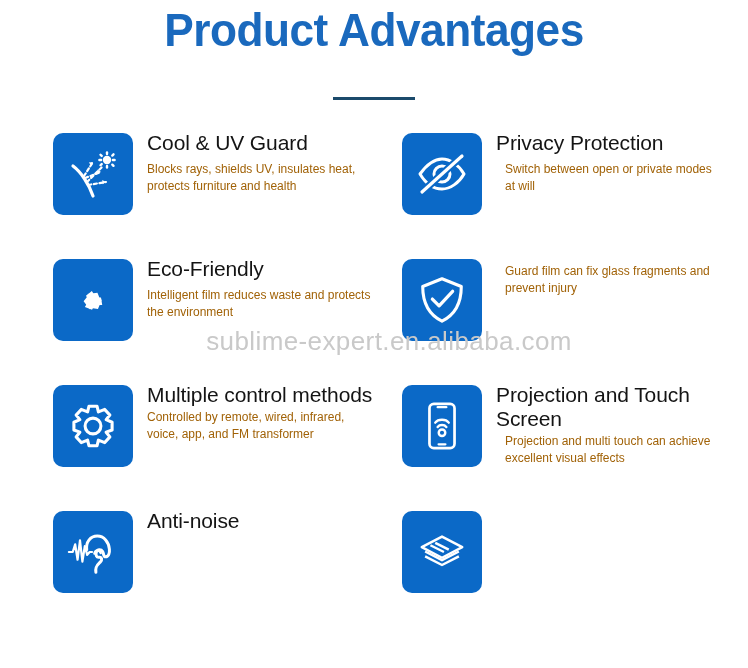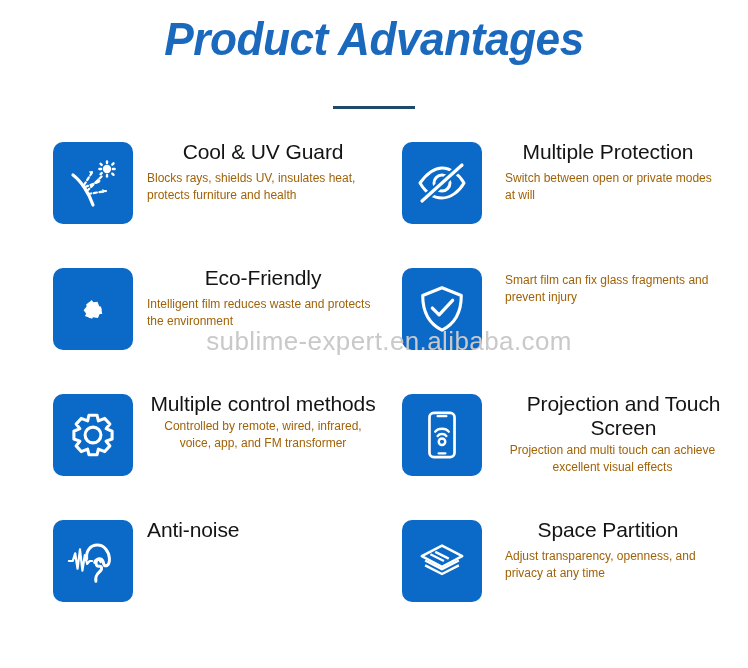--- a/index.html
+++ b/index.html
@@ -11,23 +11,22 @@
     height: 668px;
     background: #ffffff;
     font-family: "Liberation Sans", sans-serif;
     overflow: hidden;
     position: relative;
   }
 
   
   .header {
     width: 100%;
-    padding-top: 11px;
+    padding-top: 2px;
     text-align: center;
-    font-style: italic;
   }
   .page-title {
     font-family: "Liberation Sans", sans-serif;
     font-weight: bold;
     font-size: 47px;
     line-height: 56px;
     letter-spacing: -0.5px;
     color: #1a69bd;
     margin: 0;
     padding: 0;
@@ -81,34 +80,32 @@
     box-sizing: border-box;
   }
   .feature-title {
     font-family: "Liberation Sans", sans-serif;
     font-size: 21px;
     line-height: 24px;
     color: #141414;
     font-weight: normal;
     margin: 0;
     letter-spacing: -0.1px;
-    text-align: center;
   }
   .feature-desc {
     font-family: "Liberation Sans", sans-serif;
     font-size: 12px;
     line-height: 17px;
     color: #a16207;
     margin: 0;
     padding-top: 6px;
     max-width: 232px;
   }
   .feature.two-line .feature-desc {
     padding-top: 2px;
-    text-align: center;
   }
   .feature.right .feature-desc {
     max-width: 215px;
     margin-left: 9px;
   }
 
   
   .watermark {
     position: absolute;
     left: 15px;
@@ -171,21 +168,21 @@
   <div class="feature right">
     <div class="feature-icon-tile">
       <svg width="56" height="56" viewBox="0 0 56 56" fill="none">
         <path d="M6 28 C14 17, 22 13, 28 13 C36 13, 45 19, 50 28 C45 37, 36 43, 28 43 C20 43, 12 38, 6 28 Z" stroke="#ffffff" stroke-width="3" fill="none" stroke-linejoin="round"></path>
         <circle cx="28" cy="28" r="8" stroke="#ffffff" stroke-width="3" fill="none"></circle>
         <path d="M8 46 L48 10" stroke="#0b69c7" stroke-width="7.5" stroke-linecap="round"></path>
         <path d="M8 46 L48 10" stroke="#ffffff" stroke-width="3.2" stroke-linecap="round"></path>
       </svg>
     </div>
     <div class="feature-text">
-      <div class="feature-title">Multiple Protection</div>
+      <div class="feature-title">Privacy Protection</div>
       <div class="feature-desc">Switch between open or private modes at will</div>
     </div>
   </div>
 
   <div class="feature left">
     <div class="feature-icon-tile">
       <svg width="54" height="54" viewBox="0 0 56 56" fill="#ffffff">
         <g transform="translate(28,29)">
           <g>
             <path d="M-4.6 -19.5 L4.6 -19.5 L11.2 -8 L4.8 -8 L4.8 -13.2 L-4.8 -13.2 L-4.8 -8 L-11.2 -8 Z" opacity="0"></path>
@@ -213,21 +210,21 @@
   </div>
 
   <div class="feature right">
     <div class="feature-icon-tile">
       <svg width="54" height="54" viewBox="0 0 56 56" fill="none">
         <path d="M28 6 L48 14 C48 30, 42 43, 28 50 C14 43, 8 30, 8 14 Z" stroke="#ffffff" stroke-width="3.2" fill="none" stroke-linejoin="round"></path>
         <path d="M18 27 L25 34 L39 19" stroke="#ffffff" stroke-width="3.4" fill="none" stroke-linecap="round" stroke-linejoin="round"></path>
       </svg>
     </div>
     <div class="feature-text">
-      <div class="feature-desc">Smart film can fix glass fragments and prevent injury</div>
+      <div class="feature-desc">Guard film can fix glass fragments and prevent injury</div>
     </div>
   </div>
 
   <div class="feature left two-line">
     <div class="feature-icon-tile">
       <svg width="54" height="54" viewBox="0 0 56 56" fill="none">
         <g transform="translate(28,28)">
           <path d="
             M -4.2 -20.5 L 4.2 -20.5 L 5.6 -14.6
             L 12.2 -17.2 L 17.5 -11.3 L 13.6 -6.6
@@ -284,21 +281,17 @@
       <svg width="54" height="54" viewBox="0 0 56 56" fill="none">
         <g stroke="#ffffff" stroke-width="2.5" fill="none" stroke-linejoin="round">
           <path d="M28 12 L49 23 L28 34 L7 23 Z"></path>
           <path d="M10.5 27.5 L28 36.5 L45.5 27.5"></path>
           <path d="M10.5 32.5 L28 41.5 L45.5 32.5"></path>
           <path d="M16 21 L30 28"></path>
           <path d="M21 18.5 L35 25.5"></path>
         </g>
       </svg>
     </div>
-    <div class="feature-text">
-      <div class="feature-title">Space Partition</div>
-      <div class="feature-desc">Adjust transparency, openness, and privacy at any time</div>
-    </div>
   </div>
 
 </div>
 
 <div class="watermark">sublime-expert.en.alibaba.com</div>
 
 </body></html>

